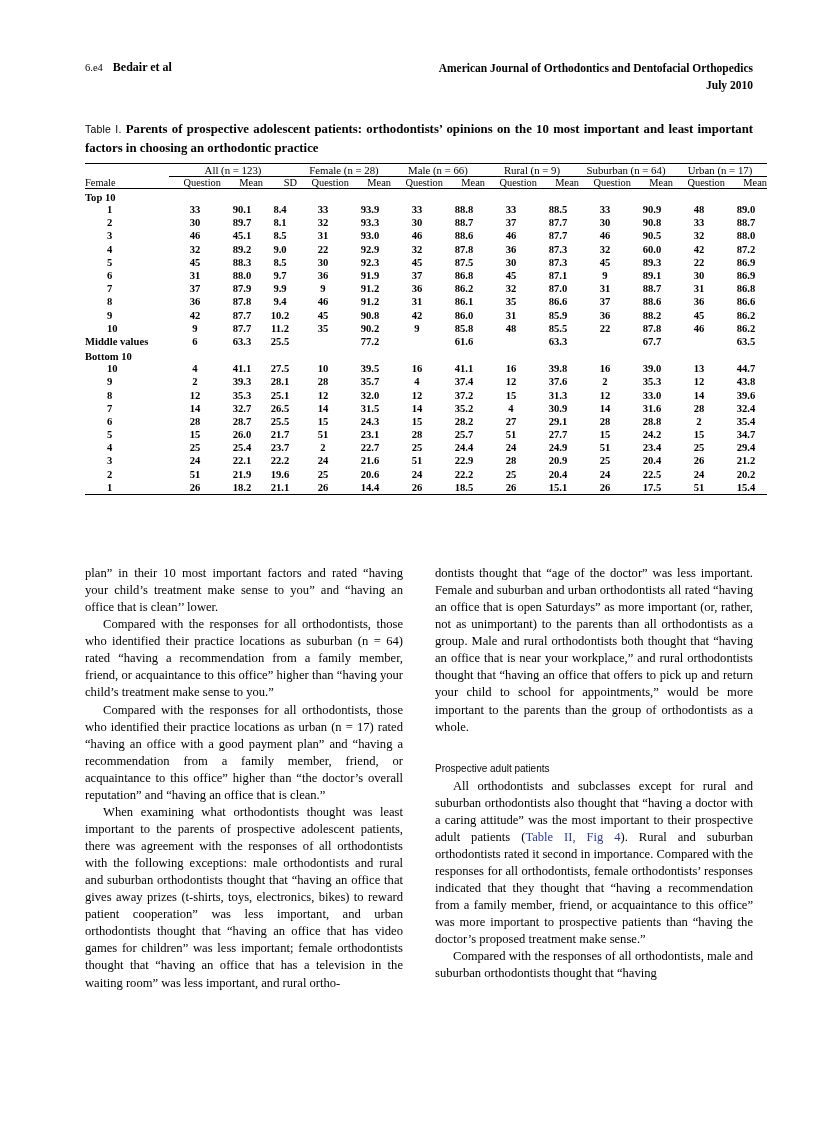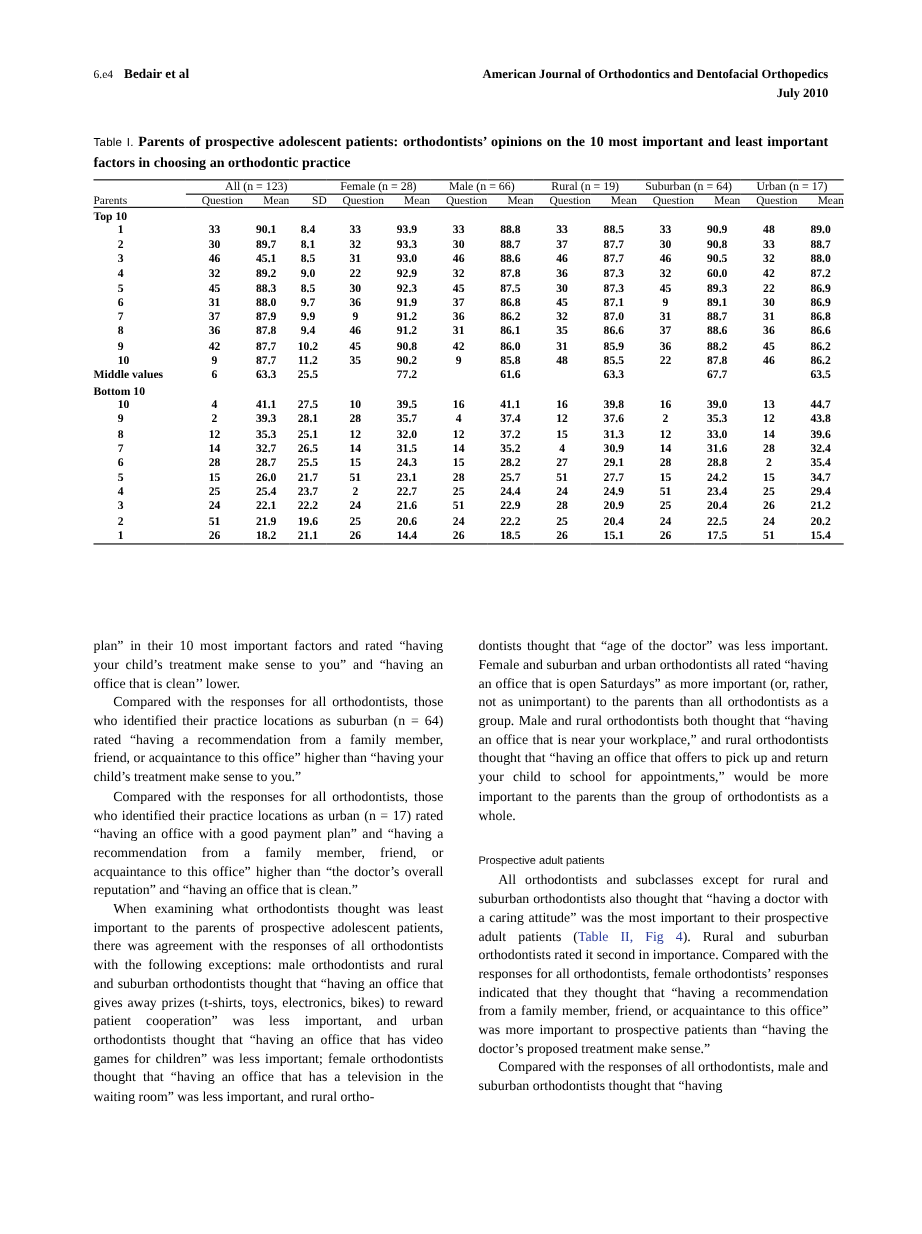--- a/index.html
+++ b/index.html
@@ -135,21 +135,20 @@
   col.c-sd    { width: 34px; }
 
   
   .body-cols {
     position: absolute;
     left: 85px;
     top: 565px;
     width: 668px;
     display: flex;
     justify-content: space-between;
-    margin-top: 14px;
   }
   .col {
     width: 318px;
     font-size: 12.6px;
     line-height: 1.355;
     text-align: justify;
     text-justify: inter-word;
     hyphens: manual;
   }
   .col p {
@@ -207,26 +206,26 @@
       </colgroup>
       <tbody id="table-body">
         <tr class="rule-top">
             <td colspan="14"></td>
           </tr>
         <tr class="grp-head">
           <th></th>
           <th class="grp" colspan="3">All (n = 123)</th>
           <th class="grp" colspan="2">Female (n = 28)</th>
           <th class="grp" colspan="2">Male (n = 66)</th>
-          <th class="grp" colspan="2">Rural (n = 19)</th>
+          <th class="grp" colspan="2">Rural (n = 9)</th>
           <th class="grp" colspan="2">Suburban (n = 64)</th>
           <th class="grp" colspan="2">Urban (n = 17)</th>
         </tr>
         <tr class="sub-head">
-          <th class="rowlab">Parents</th>
+          <th class="rowlab">Female</th>
           <th>Question</th>
           <th>Mean</th>
           <th>SD</th>
           <th>Question</th>
           <th>Mean</th>
           <th>Question</th>
           <th>Mean</th>
           <th>Question</th>
           <th>Mean</th>
           <th>Question</th>

